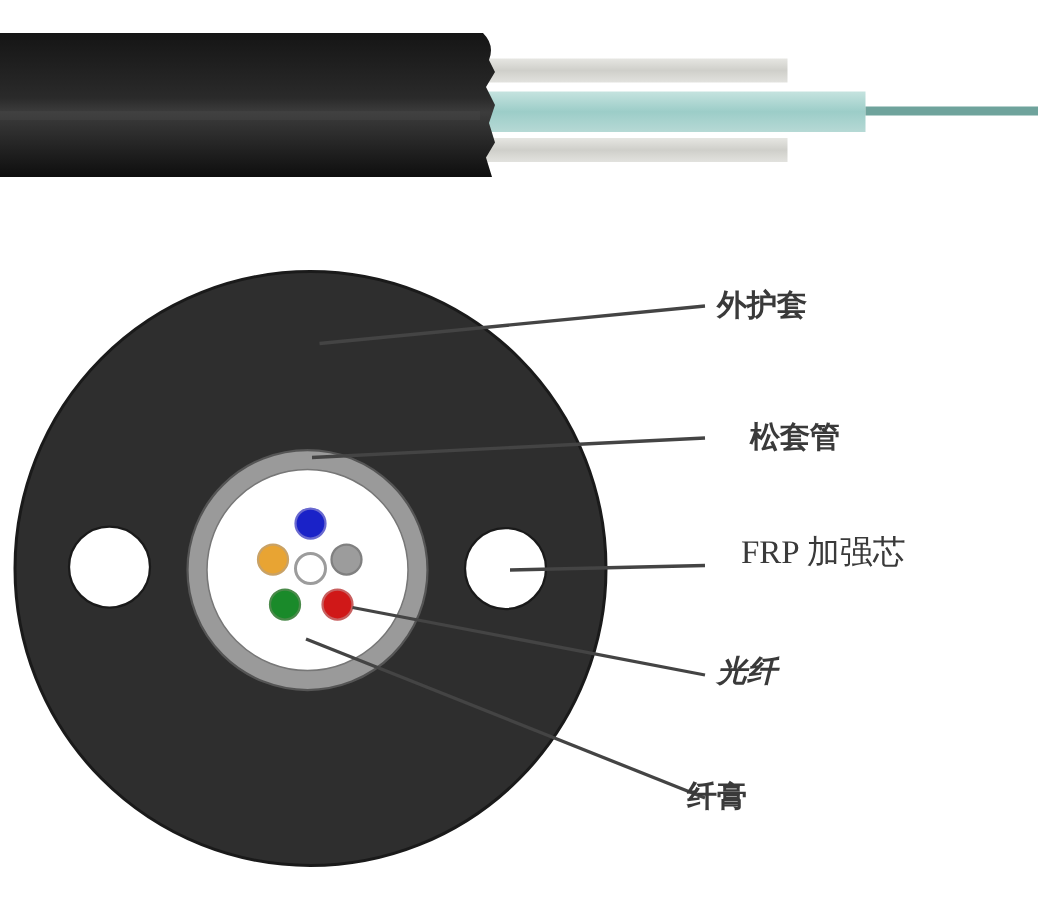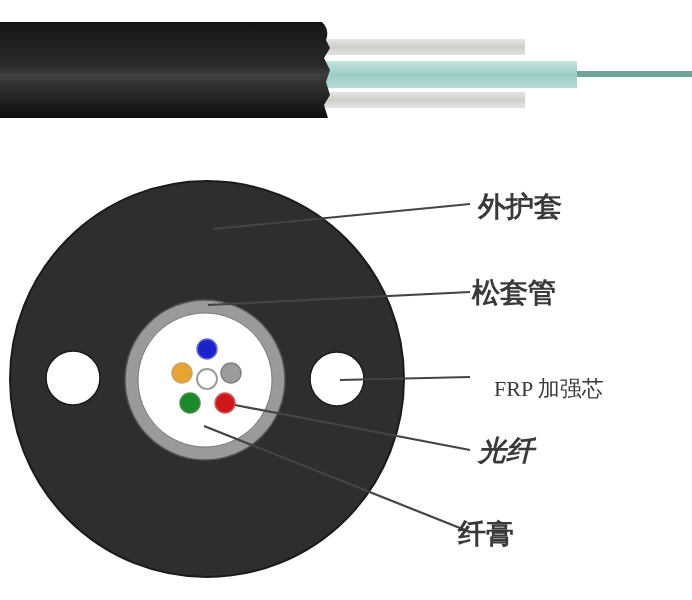--- a/index.html
+++ b/index.html
@@ -1,18 +1,18 @@
 <!DOCTYPE html>
 <html><head>
 <meta charset="utf-8">
 <style>
   html, body { margin: 0; padding: 0; background: #ffffff; }
   body { width: 692px; height: 600px; position: relative; overflow: hidden; font-family: "DejaVu Sans", "Liberation Sans", sans-serif; }
   svg { position: absolute; left: 0; top: 0; }
-  .label { position: absolute; font-size: 28px; color: #3a3a3a; white-space: nowrap; line-height: 1; font-weight: bold; }
+  .label { position: absolute; font-size: 20px; color: #3a3a3a; white-space: nowrap; line-height: 1; font-weight: bold; }
   .label.latin { font-family: "Liberation Serif", "DejaVu Serif", serif; font-weight: normal; font-size: 22px; }
 </style>
 </head>
 <body>
 
 <svg width="692" height="600" viewBox="0 0 692 600">
   <defs>
     <linearGradient id="jacketGrad" x1="0" y1="0" x2="0" y2="1">
       <stop offset="0" stop-color="#151515"></stop>
       <stop offset="0.45" stop-color="#2a2a2a"></stop>
@@ -58,16 +58,16 @@
   <g stroke="#444" stroke-width="2.2" fill="none">
     <line x1="213" y1="229" x2="470" y2="204"></line>
     <line x1="208" y1="305" x2="470" y2="292"></line>
     <line x1="340" y1="380" x2="470" y2="377"></line>
     <line x1="235" y1="405" x2="470" y2="450"></line>
     <line x1="204" y1="426" x2="470" y2="532"></line>
   </g>
 </svg>
 
 <div class="label" style="left:478px; top:193px;">外护套</div>
-<div class="label" style="left:472px; top:281px;font-family:Liberation Mono, monospace;">松套管</div>
-<div class="label latin" style="left:494px; top:357px;margin-top:21px;">FRP 加强芯</div>
+<div class="label" style="left:500px; top:281px;">松套管</div>
+<div class="label latin" style="left:494px; top:357px;">FRP 加强芯</div>
 <div class="label" style="left:478px; top:437px;font-style:italic;">光纤</div>
 <div class="label" style="left:458px; top:520px;">纤膏</div>
 
 </body></html>

